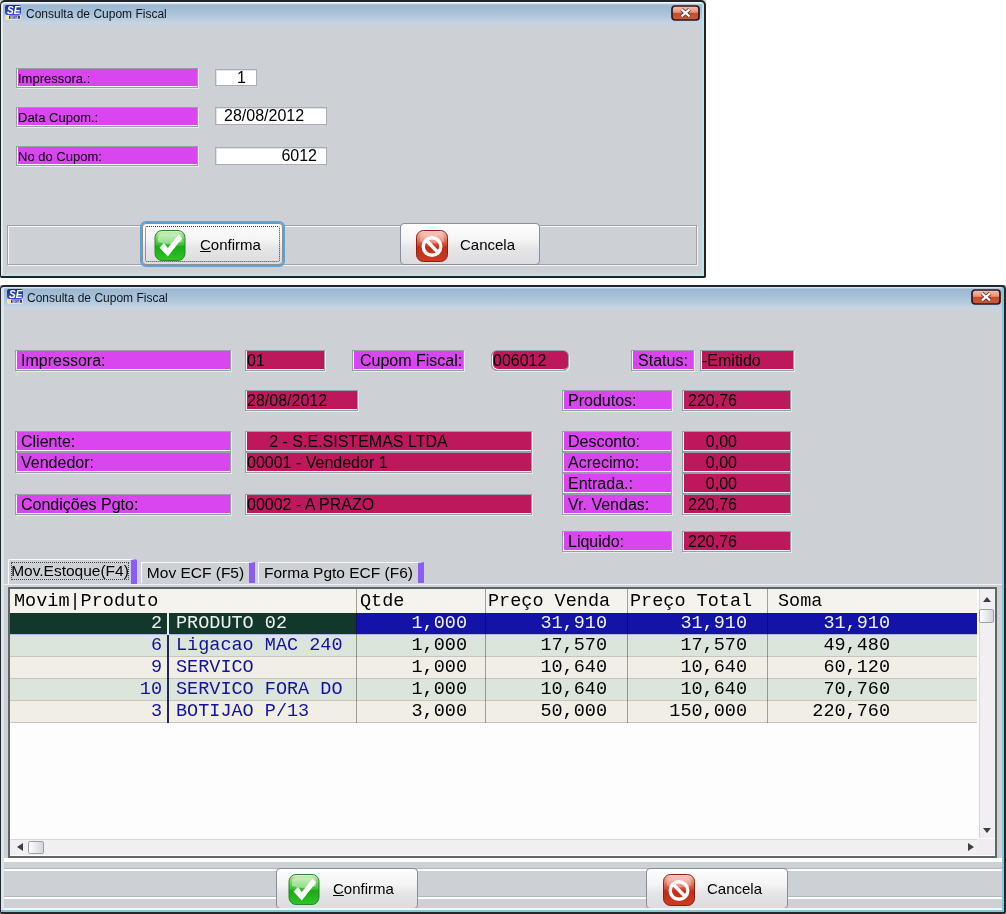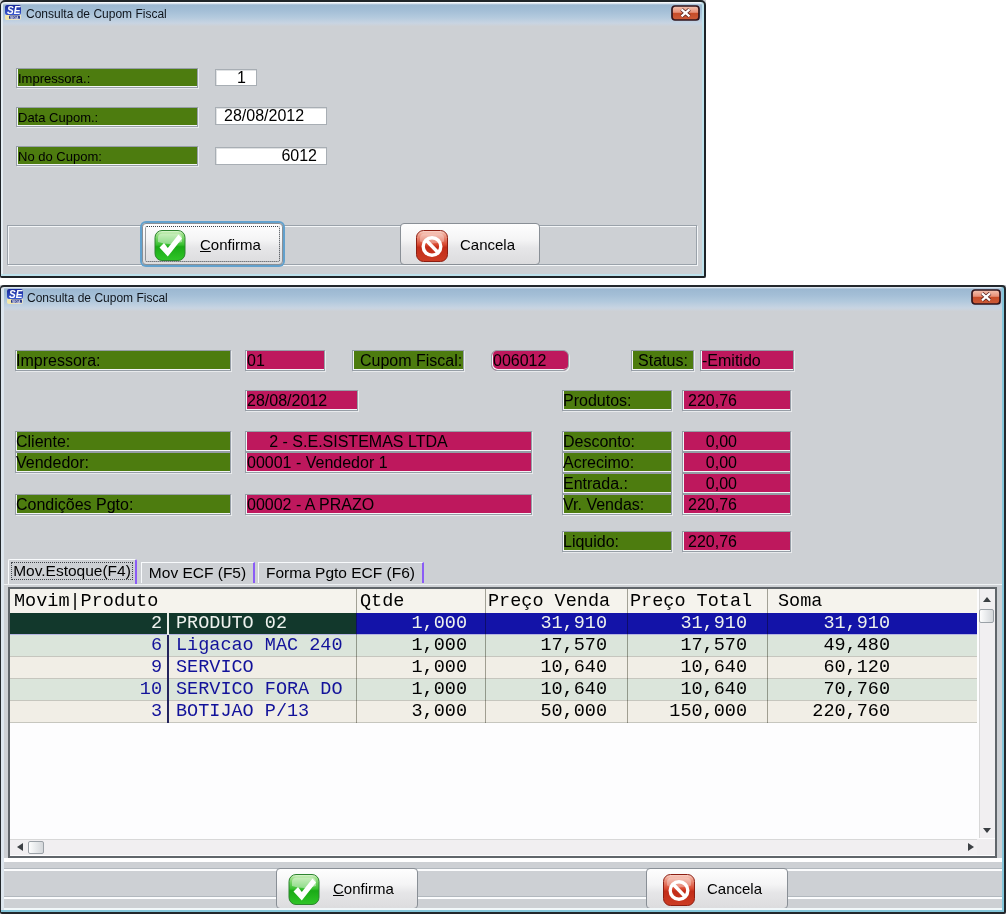--- a/index.html
+++ b/index.html
@@ -5,44 +5,44 @@
 * { margin:0; padding:0; box-sizing:border-box; }
 html,body { width:1006px; height:914px; background:#fff; font-family:"Liberation Sans",sans-serif; overflow:hidden; }
 .abs { position:absolute; }
 
 #win1 { position:absolute; left:0; top:0; width:706px; height:278px; background:#cdd0d4; }
 #win2 { position:absolute; left:0; top:285px; width:1006px; height:629px; background:#cdd0d4; }
 .wborder { position:absolute; inset:0; pointer-events:none; z-index:60; }
 .tbar { position:absolute; background:linear-gradient(180deg,#fdfeff 0%,#e8eef5 5%,#9cb8d1 12%,#a3bed6 35%,#b2c9dd 62%,#c8d4e2 88%,#cdd1d6 100%); }
 .ttext { position:absolute; font-size:12px; color:#10151c; }
 
-.lbl { position:absolute; background:#4d7c0f; border:1px solid #969ea6; box-shadow:inset 1px -1px 0 #f2f4f6, 1px 1px 0 #e8eaec; color:#000; overflow:hidden; white-space:nowrap; }
+.lbl { position:absolute; background:#d946ef; border:1px solid #969ea6; box-shadow:inset 1px -1px 0 #f2f4f6, 1px 1px 0 #e8eaec; color:#000; overflow:hidden; white-space:nowrap; }
 .val1 { position:absolute; background:#fff; border:1px solid #a8aeb4; box-shadow:inset 1px 1px 0 #e0e2e4; color:#000; overflow:hidden; white-space:nowrap; }
 .lbl1 { font-size:13px; line-height:19px; padding-left:1px; }
-.lbl2 { font-size:16px; line-height:19px; }
+.lbl2 { font-size:16px; line-height:19px; padding-left:5px; }
 .val2 { position:absolute; background:#be185d; border:1px solid #969ea6; box-shadow:inset 1px -1px 0 #f2f4f6, 1px 1px 0 #e8eaec; font-size:16px; line-height:19px; padding-left:1px; color:#000; overflow:hidden; white-space:nowrap; }
 
 .btn { position:absolute; border:1px solid #898f96; border-radius:4px; background:linear-gradient(180deg,#fefefe 0%,#f4f4f5 40%,#e6e6e8 60%,#dcdcde 100%); font-size:15px; color:#000; }
 .btn .bt { position:absolute; top:0; bottom:0; display:flex; align-items:center; }
 .groove { position:absolute; border:1px solid #9aa2aa; box-shadow:inset 1px 1px 0 #f4f6f8, 1px 1px 0 #f4f6f8; }
 .gline { position:absolute; height:3px; border-top:1px solid #b2b8be; background:#fbfcfd; }
 
 .mono { font-family:"Liberation Mono",monospace; }
 .row { position:absolute; left:0px; width:967px; height:22px; }
 .row span { position:absolute; font-family:"Liberation Mono",monospace; font-size:18.5px; line-height:21px; white-space:pre; }
 .cm { left:0; width:152px; text-align:right; }
 .pl { position:absolute; left:157px; top:0; width:2px; height:22px; }
 .cn { left:166px; }
 .cq { left:250px; width:207px; text-align:right; }
 .cv { left:420px; width:177px; text-align:right; }
 .ct { left:560px; width:177px; text-align:right; }
 .cs { left:700px; width:180px; text-align:right; }
 .colline { position:absolute; width:1px; background:#a9a9a1; top:0px; height:134px; z-index:5; mix-blend-mode:multiply; }
 
-.tab { position:absolute; background:#cdd0d4; border-top:1px solid #f8fafc; border-left:1px solid #f8fafc; border-right:2px solid #8b5cf6; font-size:15px; text-align:center; color:#000; }
+.tab { position:absolute; background:#cdd0d4; border-top:1px solid #f8fafc; border-left:1px solid #f8fafc; border-right:6px solid #8b5cf6; font-size:15px; text-align:center; color:#000; }
 
 .sbtrack { position:absolute; background:#f1eff1; }
 .sbthumb { position:absolute; border:1px solid #9ba1a7; border-radius:2px; background:linear-gradient(90deg,#fdfdfd,#e8eaec 50%,#d4d7da); }
 .arr { position:absolute; width:0; height:0; }
 </style>
 </head>
 <body>
 
 <div id="win1">
   <div class="tbar" style="left:2px;top:2px;width:702px;height:24px;border-radius:4px 4px 0 0;"></div>

